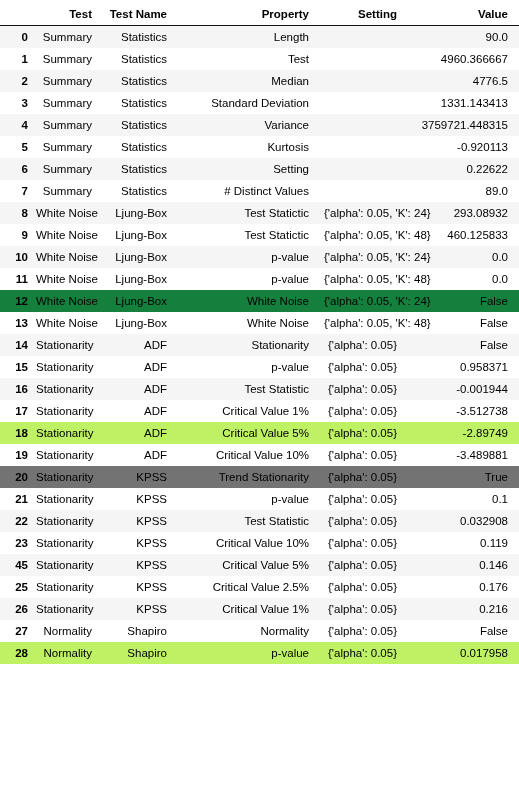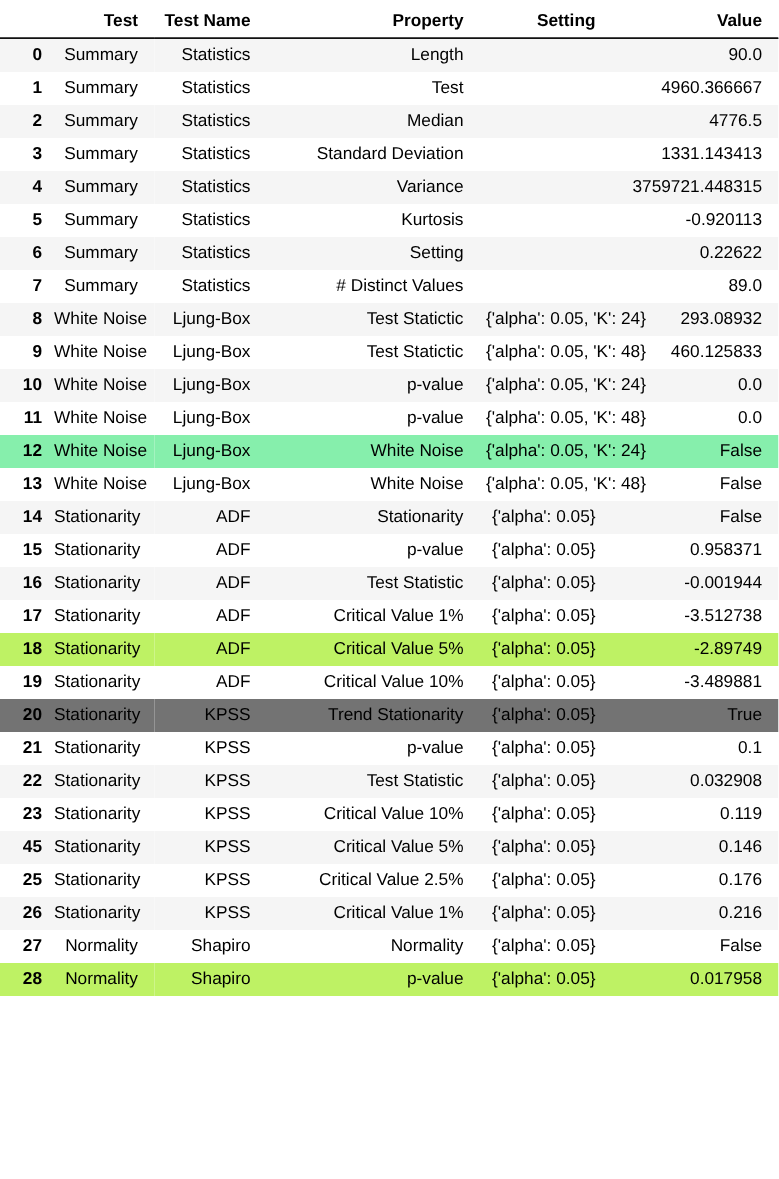--- a/index.html
+++ b/index.html
@@ -182,21 +182,21 @@
           <td>0.0</td>
         </tr>
         <tr>
           <th>11</th>
           <td>White Noise</td>
           <td>Ljung-Box</td>
           <td>p-value</td>
           <td>{'alpha': 0.05, 'K': 48}</td>
           <td>0.0</td>
         </tr>
-        <tr class="stripe" style="background: #86efac; margin-left: 46px;">
+        <tr class="stripe" style="background: #15803d; margin-left: 46px;">
           <th>12</th>
           <td>White Noise</td>
           <td>Ljung-Box</td>
           <td>White Noise</td>
           <td>{'alpha': 0.05, 'K': 24}</td>
           <td>False</td>
         </tr>
         <tr>
           <th>13</th>
           <td>White Noise</td>

